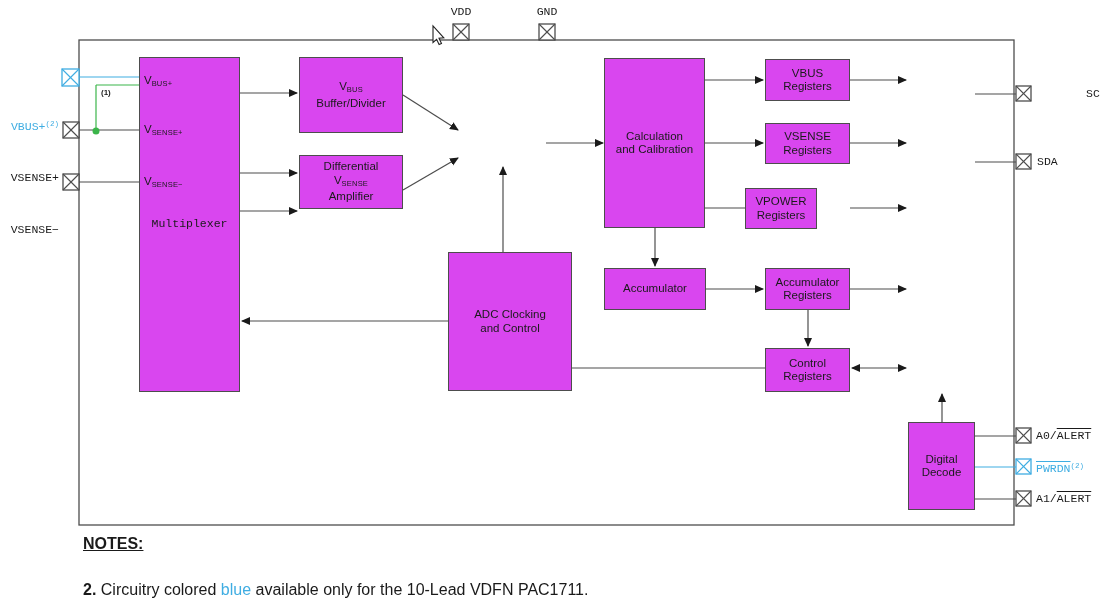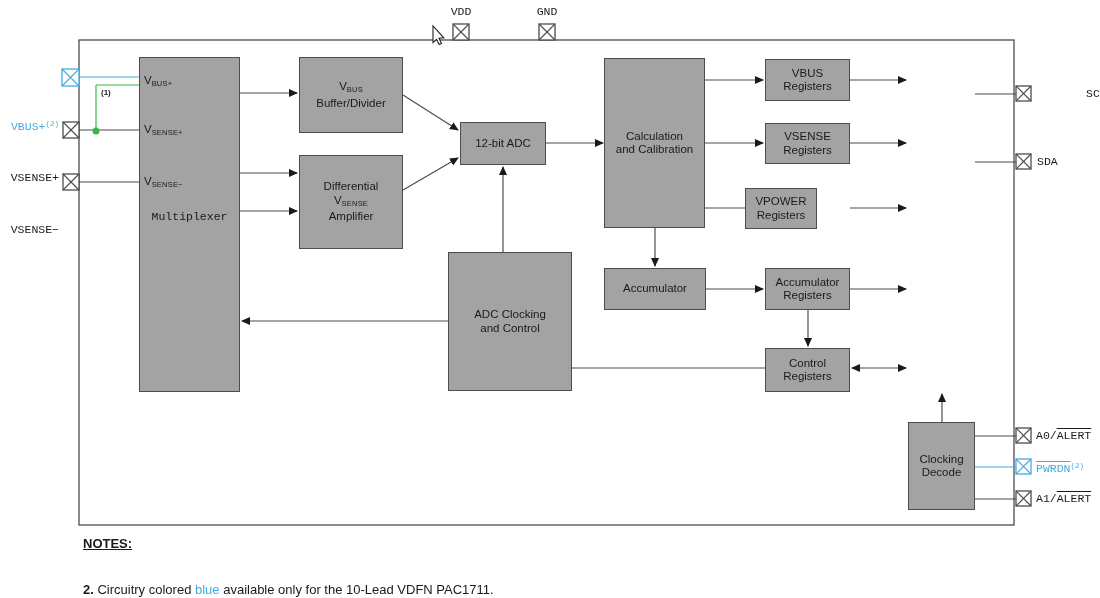--- a/index.html
+++ b/index.html
@@ -11,33 +11,33 @@
   #wires{position:absolute;left:0;top:0;}
   .wire{stroke:var(--line);stroke-width:1.2;fill:none;}
   .wire.blue{stroke:var(--blue);}
   .wire.green{stroke:var(--green);}
   .boundary{fill:none;stroke:var(--line);stroke-width:1.3;}
   .pin rect{fill:#fff;stroke:var(--line);stroke-width:1.3;}
   .pin line{stroke:var(--line);stroke-width:1.1;}
   .pin.blue rect,.pin.blue line{stroke:var(--blue);}
   .dot{fill:var(--green);stroke:none;}
   .cursor{fill:#fff;stroke:#222;stroke-width:1.1;}
-  .block{position:absolute;border:1.2px solid var(--line);background:#a3a3a3;box-sizing:border-box;
+  .block{position:absolute;border:1.2px solid var(--line);background:#d946ef;box-sizing:border-box;
          display:flex;flex-direction:column;align-items:center;justify-content:center;
          font-size:11.5px;line-height:13.5px;text-align:center;}
   .lbl{position:absolute;font-size:11.5px;line-height:13px;white-space:nowrap;font-family:Liberation Mono, monospace;}
   .lbl.right-align{text-align:right;margin-top:48px;}
   .lbl.center{text-align:center;}
   .blue-t{color:var(--blue);}
   .sb{font-size:7.5px;vertical-align:-2px;letter-spacing:0.2px;}
   .sp{font-size:7.5px;vertical-align:3.5px;}
   .ovl{text-decoration:overline;}
   .mux-in{position:absolute;left:144px;font-size:11.5px;white-space:nowrap;}
   .ref{position:absolute;font-size:8px;font-weight:bold;white-space:nowrap;}
-  .notes{position:absolute;left:83px;font-size:13px;line-height:14px;white-space:nowrap;}
+  .notes{position:absolute;left:83px;font-size:16px;line-height:14px;white-space:nowrap;}
   .notes-h{font-weight:bold;text-decoration:underline;}
   .note b{font-weight:bold;}
   .w-green{color:var(--green);}
   .w-blue{color:var(--blue);}
 </style>
 </head>
 <body>
 
 <div id="stage">
 
@@ -132,46 +132,43 @@
     <g class="pin">
       <rect x="1016" y="491" width="15" height="15"></rect>
       <line x1="1016" y1="491" x2="1031" y2="506"></line>
         <line x1="1031" y1="491" x2="1016" y2="506"></line>
     </g>
 
     <path class="cursor" d="M433,26 L433,42.5 L436.6,39.3 L439.1,44.6 L441.5,43.5 L439,38.3 L443.8,37.9 Z"></path>
   </svg>
 
   <div class="block" style="left:139px;top:57px;width:101px;height:335px;"></div>
-  <div class="lbl center" style="left:139px;top:210px;width:101px;">Multiplexer</div>
+  <div class="lbl center" style="left:139px;top:217px;width:101px;">Multiplexer</div>
 
   <div class="mux-in" style="top:74px;">
     <span>V</span><span class="sb">BUS+</span>
   </div>
   <div class="mux-in" style="top:123px;">
     <span>V</span><span class="sb">SENSE+</span>
   </div>
   <div class="mux-in" style="top:175px;">
     <span>V</span><span class="sb">SENSE−</span>
   </div>
 
   <div class="block" style="left:299px;top:57px;width:104px;height:76px;">
     <div><span>V</span><span class="sb">BUS</span></div>
     <div>Buffer/Divider</div>
   </div>
 
-  <div class="block" style="left:299px;top:155px;width:104px;height:94px;">
+  <div class="block" style="left:299px;top:155px;width:104px;height:54px;">
     <div>Differential</div>
     <div><span>V</span><span class="sb">SENSE</span></div>
     <div>Amplifier</div>
   </div>
 
-  <div class="block" style="left:460px;top:122px;width:86px;height:43px;">
-    <div>12-bit ADC</div>
-  </div>
 
   <div class="block" style="left:448px;top:252px;width:124px;height:139px;">
     <div>ADC Clocking</div>
     <div>and Control</div>
   </div>
 
   <div class="block" style="left:604px;top:58px;width:101px;height:170px;">
     <div>Calculation</div>
     <div>and Calibration</div>
   </div>
@@ -200,21 +197,21 @@
     <div>Registers</div>
   </div>
 
   <div class="block" style="left:765px;top:348px;width:85px;height:44px;">
     <div>Control</div>
     <div>Registers</div>
   </div>
 
 
   <div class="block" style="left:908px;top:422px;width:67px;height:88px;">
-    <div>Clocking</div>
+    <div>Digital</div>
     <div>Decode</div>
   </div>
 
   <div class="lbl center" style="left:436px;top:5px;width:50px;">VDD</div>
   <div class="lbl center" style="left:522px;top:5px;width:50px;">GND</div>
 
   <div class="lbl right-align blue-t" style="left:0px;top:70px;width:59px;">
     <span>VBUS+</span><span class="sp">(2)</span>
   </div>
   <div class="lbl right-align" style="left:0px;top:123px;width:59px;">VSENSE+</div>

